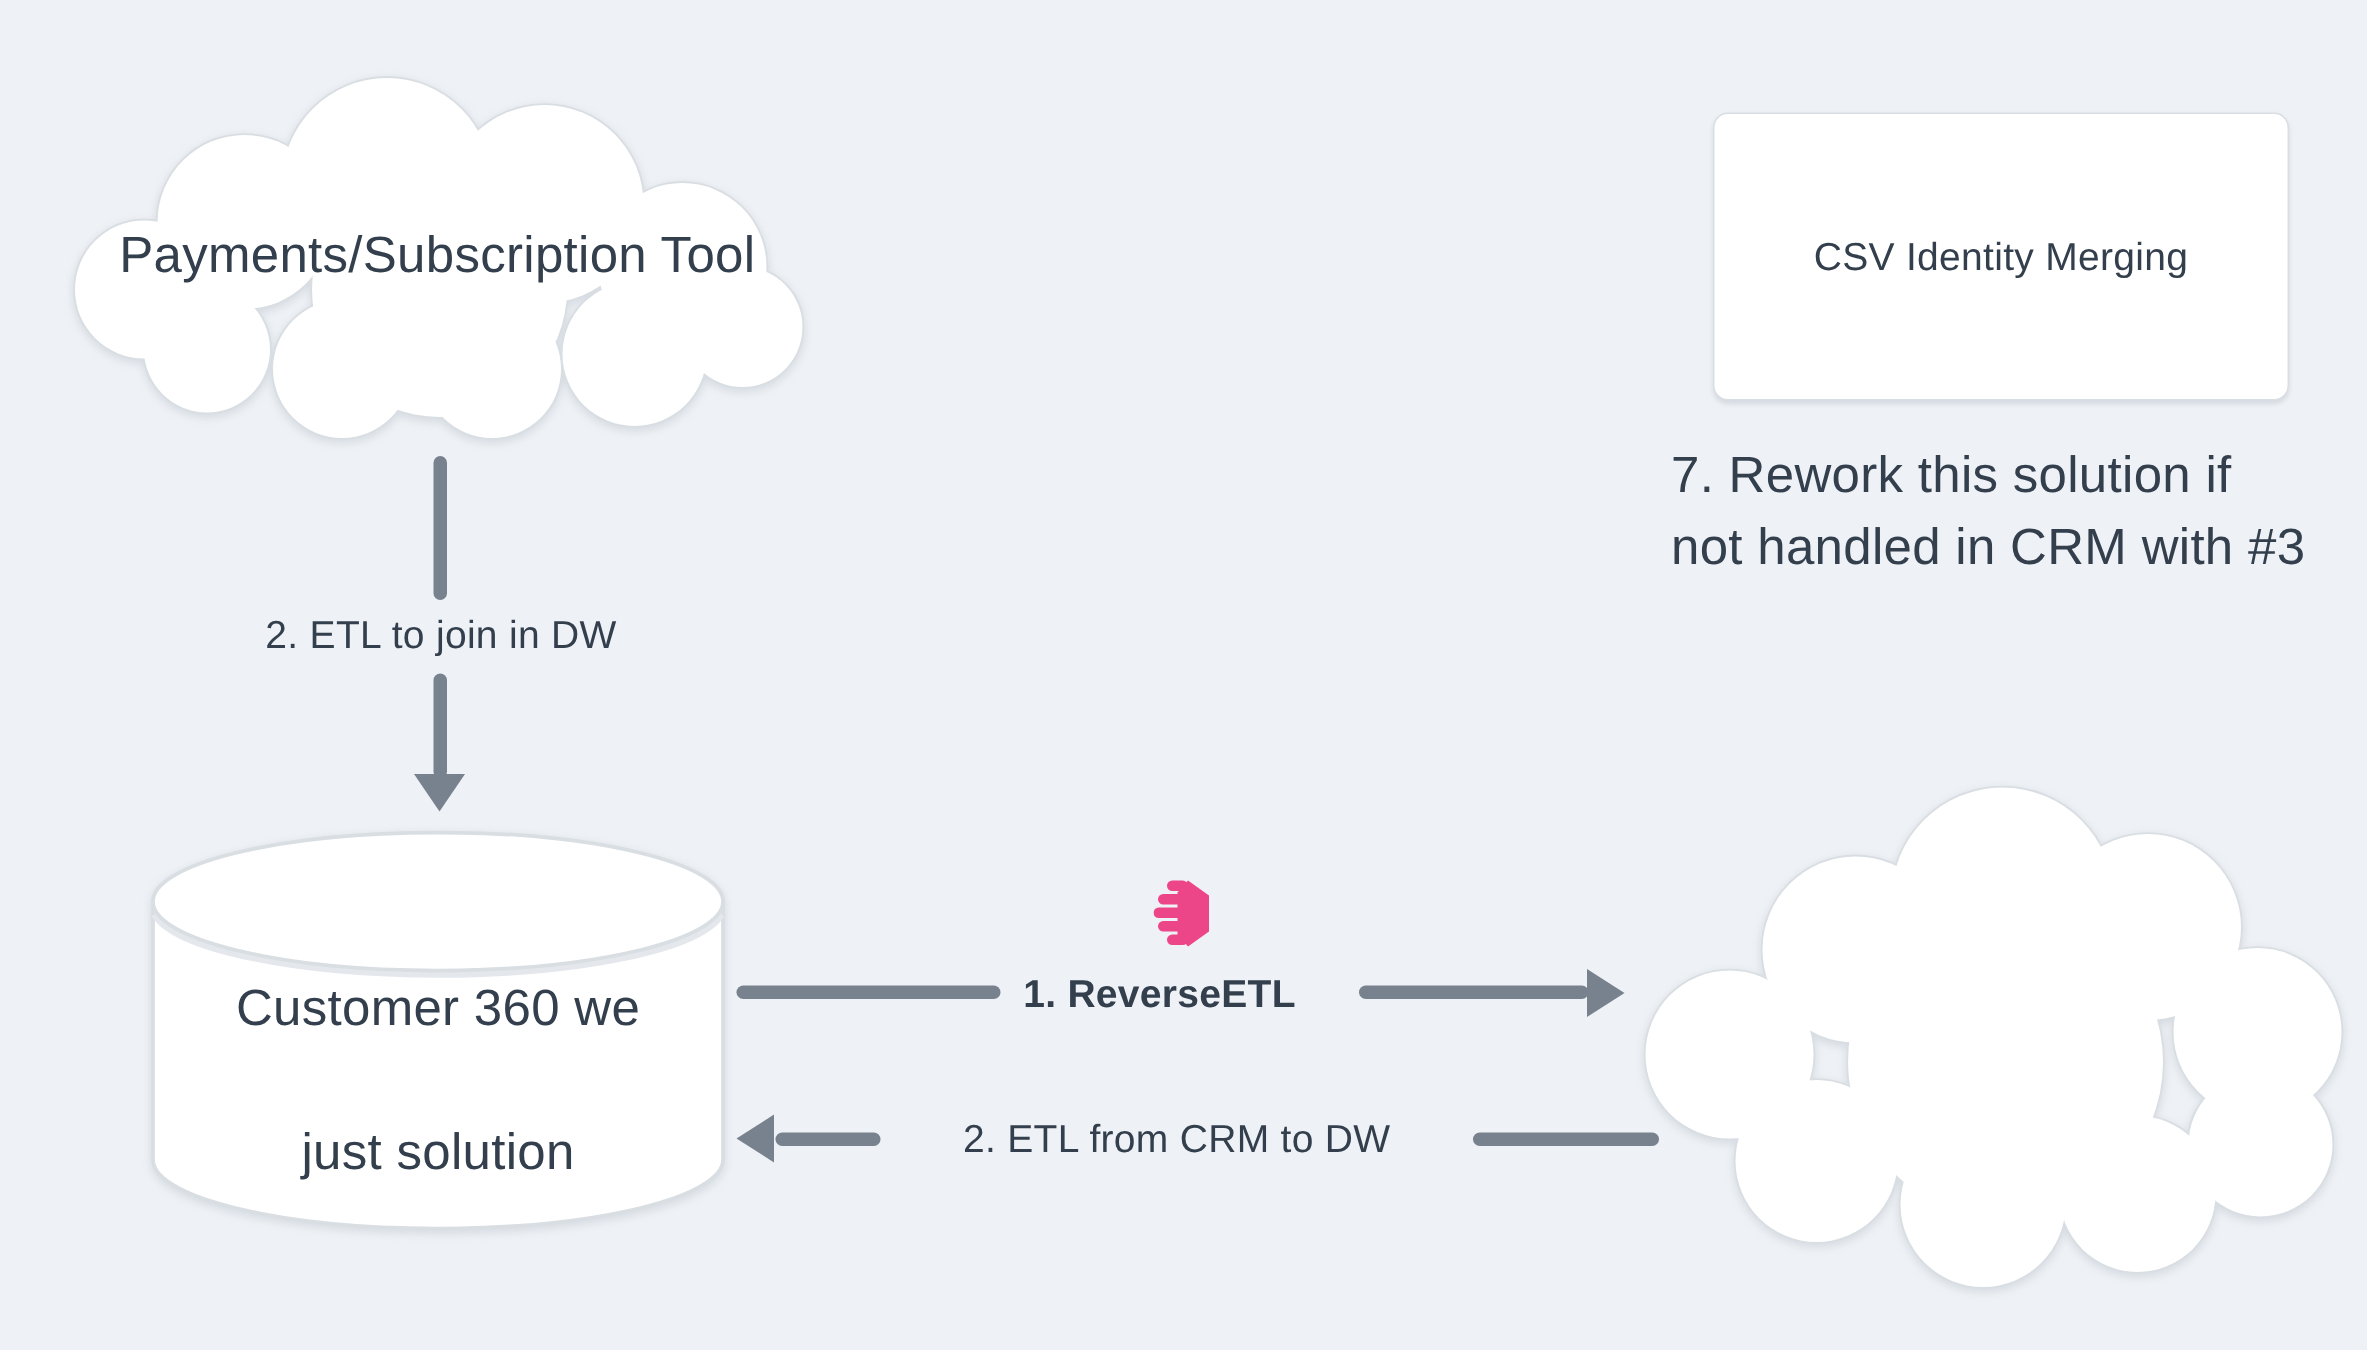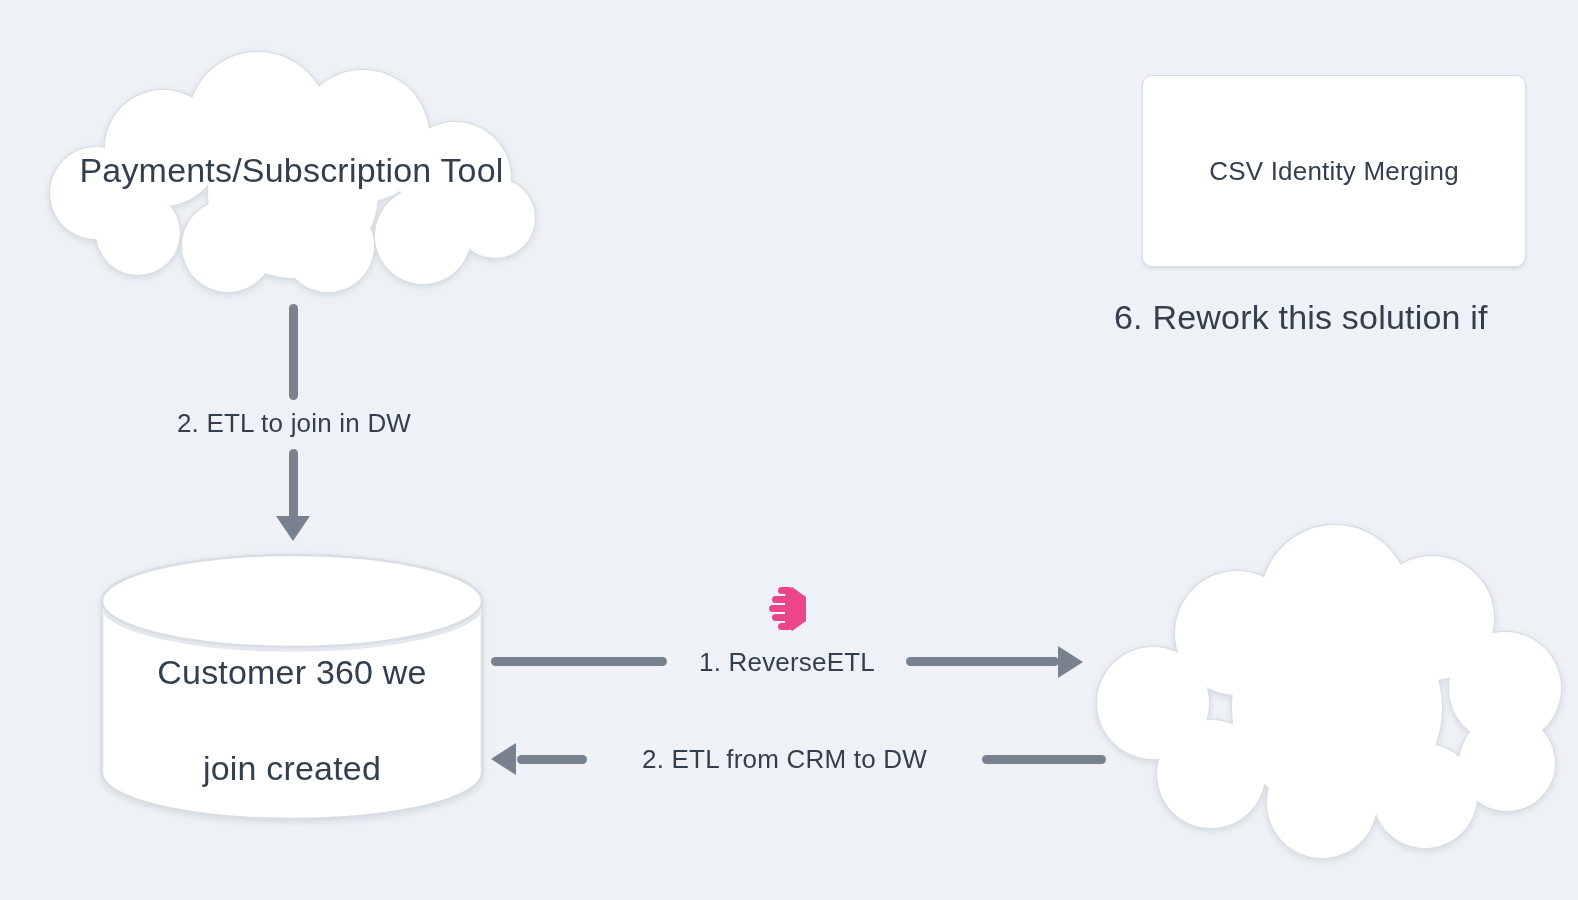--- a/index.html
+++ b/index.html
@@ -80,35 +80,35 @@
   <div class="edge-line" style="left:260px;top:449px;width:9px;height:70px;"></div>
   <div class="arrowhead down" style="left:247px;top:516px;"></div>
 
   <svg class="shape-svg" style="left:70px;top:551px;" width="386" height="272" viewBox="0 0 386 272">
     <path d="M 3 50 L 3 222 A 190 46 0 0 0 383 222 L 383 50" fill="#ffffff" stroke="#d9dee3" stroke-width="2.5"></path>
     <path d="M 5 58 A 190 46 0 0 0 381 58" fill="none" stroke="#e4e8ed" stroke-width="7"></path>
     <ellipse cx="193" cy="50" rx="190" ry="46" fill="#ffffff" stroke="#d9dee3" stroke-width="2.5"></ellipse>
   </svg>
   <div class="node-label" style="left:70px;top:672px;width:386px;height:96px;flex-direction:column;gap:48px;">
     <div>Customer 360 we</div>
-    <div>join created</div>
+    <div>just solution</div>
   </div>
 
   <svg class="icon-svg" style="left:740px;top:586px;" width="38" height="46" viewBox="0 0 38 46">
     <g fill="#ec4689">
       <rect x="9" y="1" width="14" height="7" rx="3.5"></rect>
       <rect x="3" y="10" width="23" height="7" rx="3.5"></rect>
       <rect x="0" y="19" width="28" height="7" rx="3.5"></rect>
       <rect x="3" y="28" width="23" height="7" rx="3.5"></rect>
       <rect x="9" y="37" width="14" height="7" rx="3.5"></rect>
       <polygon points="23,1 37,11 37,35 23,45 16,37 16,9"></polygon>
     </g>
   </svg>
   <div class="edge-line" style="left:462px;top:657px;width:176px;height:9px;"></div>
-  <div class="edge-label" style="left:638px;top:638px;width:240px;height:48px;">1. ReverseETL</div>
+  <div class="edge-label" style="left:624px;top:638px;width:240px;height:48px;font-weight:bold;">1. ReverseETL</div>
   <div class="edge-line" style="left:877px;top:657px;width:153px;height:9px;"></div>
   <div class="arrowhead right" style="left:1029px;top:646px;"></div>
 
   <div class="arrowhead left" style="left:462px;top:743px;"></div>
   <div class="edge-line" style="left:488px;top:755px;width:70px;height:9px;"></div>
   <div class="edge-label" style="left:558px;top:735px;width:395px;height:48px;">2. ETL from CRM to DW</div>
   <div class="edge-line" style="left:953px;top:755px;width:124px;height:9px;"></div>
 
   <svg class="shape-svg" style="left:1056px;top:516px;" width="478" height="348" viewBox="0 0 478 348">
     <g stroke="#d9dee3" stroke-width="2.5" fill="#ffffff">
@@ -135,16 +135,17 @@
       <circle cx="68" cy="187" r="56"></circle>
         <circle cx="252" cy="192" r="105"></circle>
     </g>
   </svg>
 
   <div class="rect-node" style="left:1113px;top:75px;width:384px;height:192px;">
     <div class="edge-label" style="position:static;">CSV Identity Merging</div>
   </div>
 
   <div class="note-text" style="left:1085px;top:293px;width:440px;">
-    <div>6. Rework this solution if</div>
+    <div>7. Rework this solution if</div>
+    <div>not handled in CRM with #3</div>
   </div>
 
 </div>
 
 </body></html>

